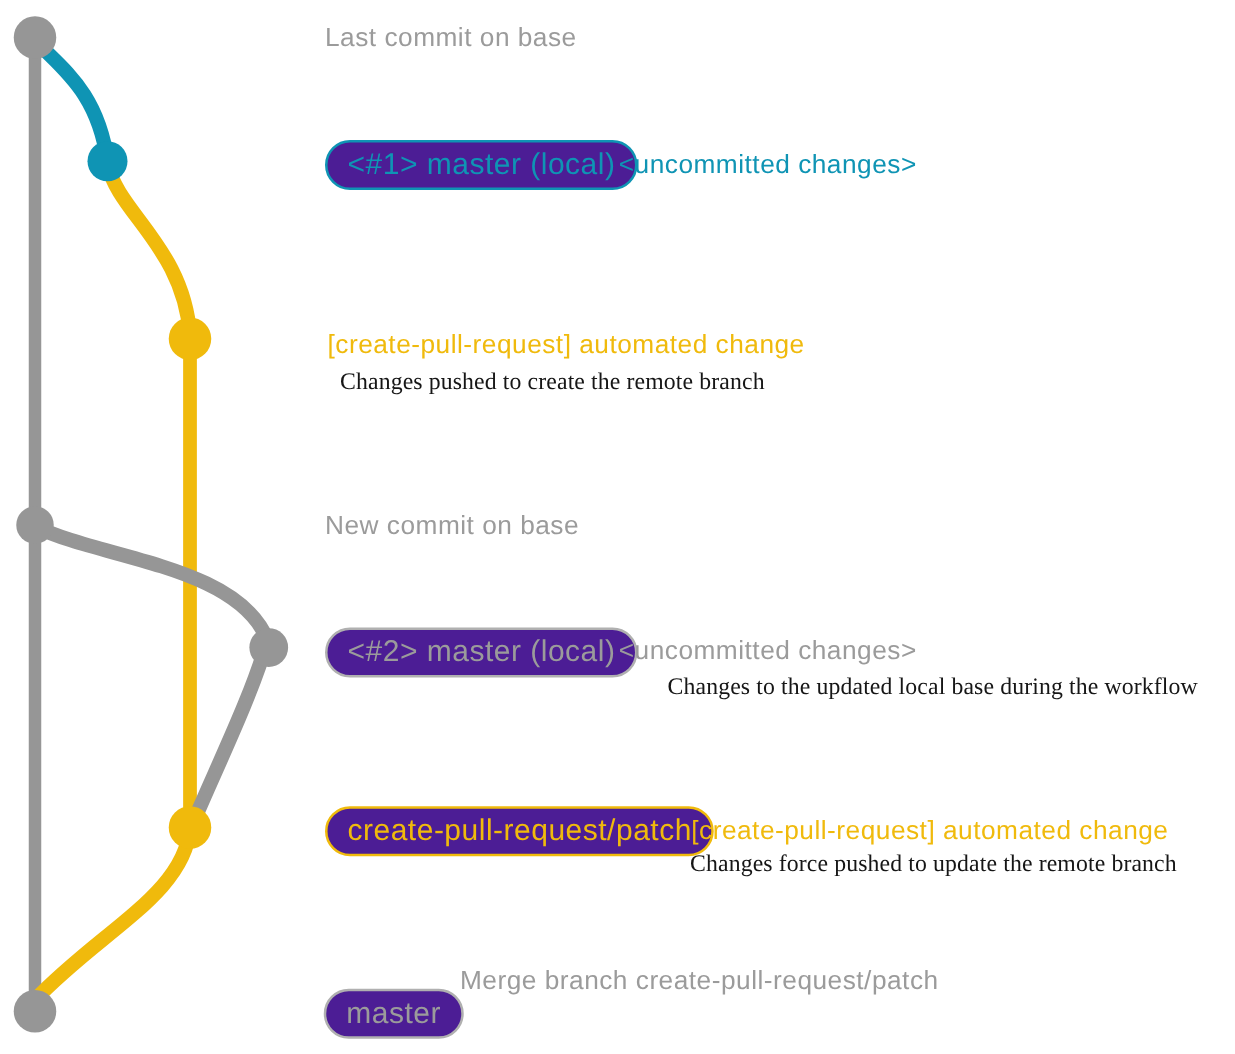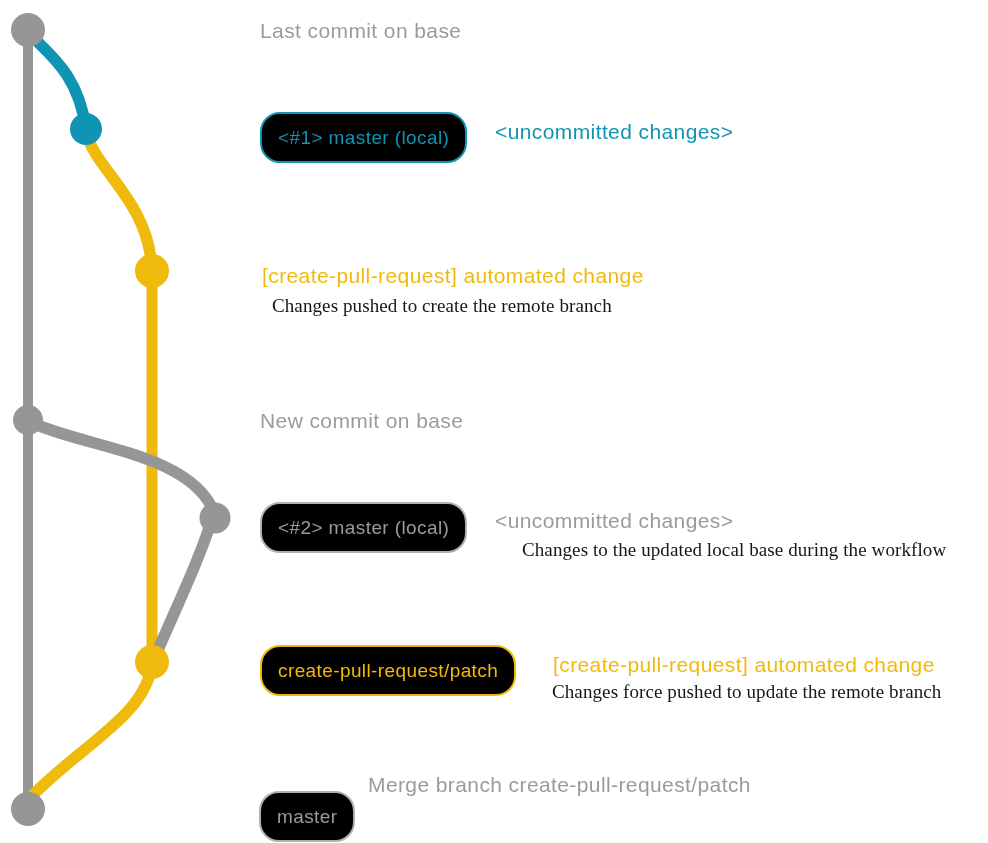--- a/index.html
+++ b/index.html
@@ -24,25 +24,25 @@
   .c-gray{color:var(--gray);}
   .c-teal{color:var(--teal);}
   .c-yellow{color:var(--yellow);}
   .detail{
     font-family:"Liberation Serif","DejaVu Serif",serif;
     font-size:19px;color:var(--ink);letter-spacing:0.1px;
   }
   .badge{
     position:absolute;
     display:inline-flex;align-items:center;justify-content:center;
-    height:51px;box-sizing:border-box;
+    height:40px;box-sizing:border-box;
     padding:0 16px;
     border:2px solid;border-radius:20px;
-    font-size:19px;letter-spacing:0.4px;white-space:nowrap;
-    background:#000000;
+    font-size:24px;letter-spacing:0.4px;white-space:nowrap;
+    background:#4c1d95;
   }
   .b-teal{color:var(--teal);border-color:var(--teal);}
   .b-yellow{color:var(--yellow);border-color:var(--yellow);}
   .b-gray{color:var(--gray);border-color:var(--graysoft);text-align:right;}
 </style>
 </head>
 <body>
 
 <div class="stage">
 
@@ -74,21 +74,21 @@
   <div class="badge b-teal" style="left:260px;top:112px">&lt;#1&gt; master (local)</div>
   <div class="txt heading c-teal" style="left:495px;top:121px">&lt;uncommitted changes&gt;</div>
 
   <div class="txt heading c-yellow" style="left:262px;top:265px">[create-pull-request] automated change</div>
   <div class="txt caption c-gray" style="left:260px;top:410px">New commit on base</div>
 
   <div class="txt detail" style="left:272px;top:296px">Changes pushed to create the remote branch</div>
 
   <div class="badge b-gray" style="left:260px;top:502px">&lt;#2&gt; master (local)</div>
   <div class="txt heading c-gray" style="left:495px;top:510px">&lt;uncommitted changes&gt;</div>
-  <div class="txt detail" style="left:522px;top:540px">Changes to the updated local base during the workflow</div>
+  <div class="txt detail" style="left:534px;top:540px">Changes to the updated local base during the workflow</div>
 
   <div class="badge b-yellow" style="left:260px;top:645px">create-pull-request/patch</div>
   <div class="txt heading c-yellow" style="left:553px;top:654px">[create-pull-request] automated change</div>
   <div class="txt detail" style="left:552px;top:682px">Changes force pushed to update the remote branch</div>
 
   <div class="badge b-gray" style="left:259px;top:791px">master</div>
   <div class="txt caption c-gray" style="left:368px;top:774px">Merge branch create-pull-request/patch</div>
 
 </div>
 

